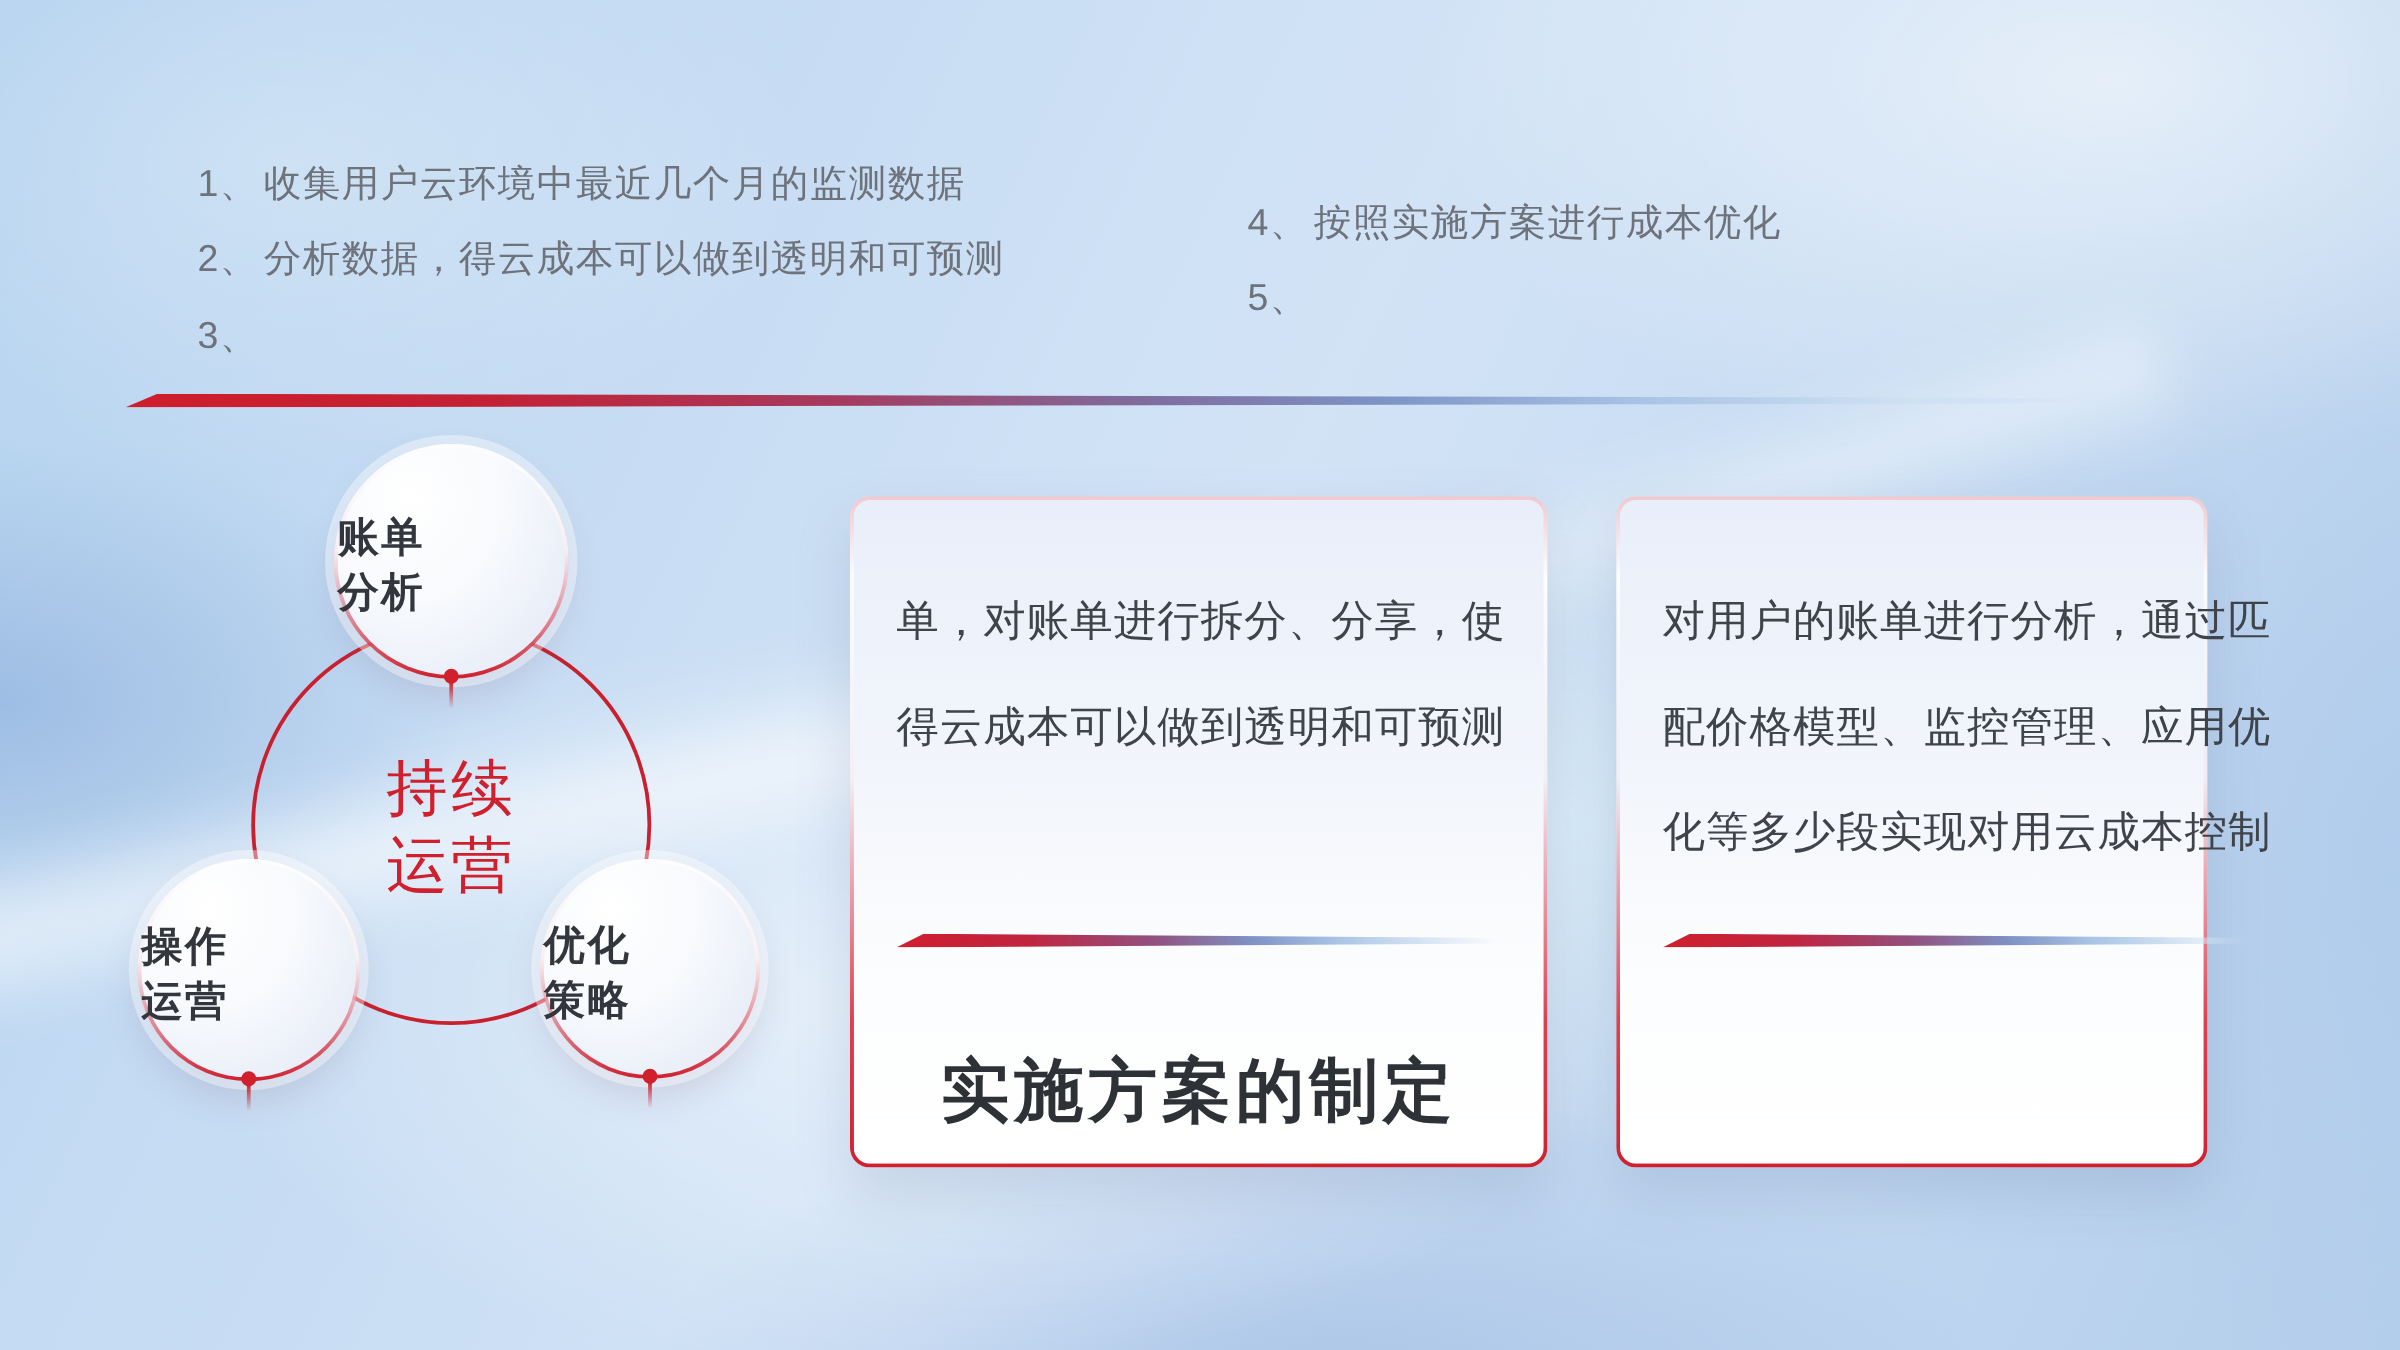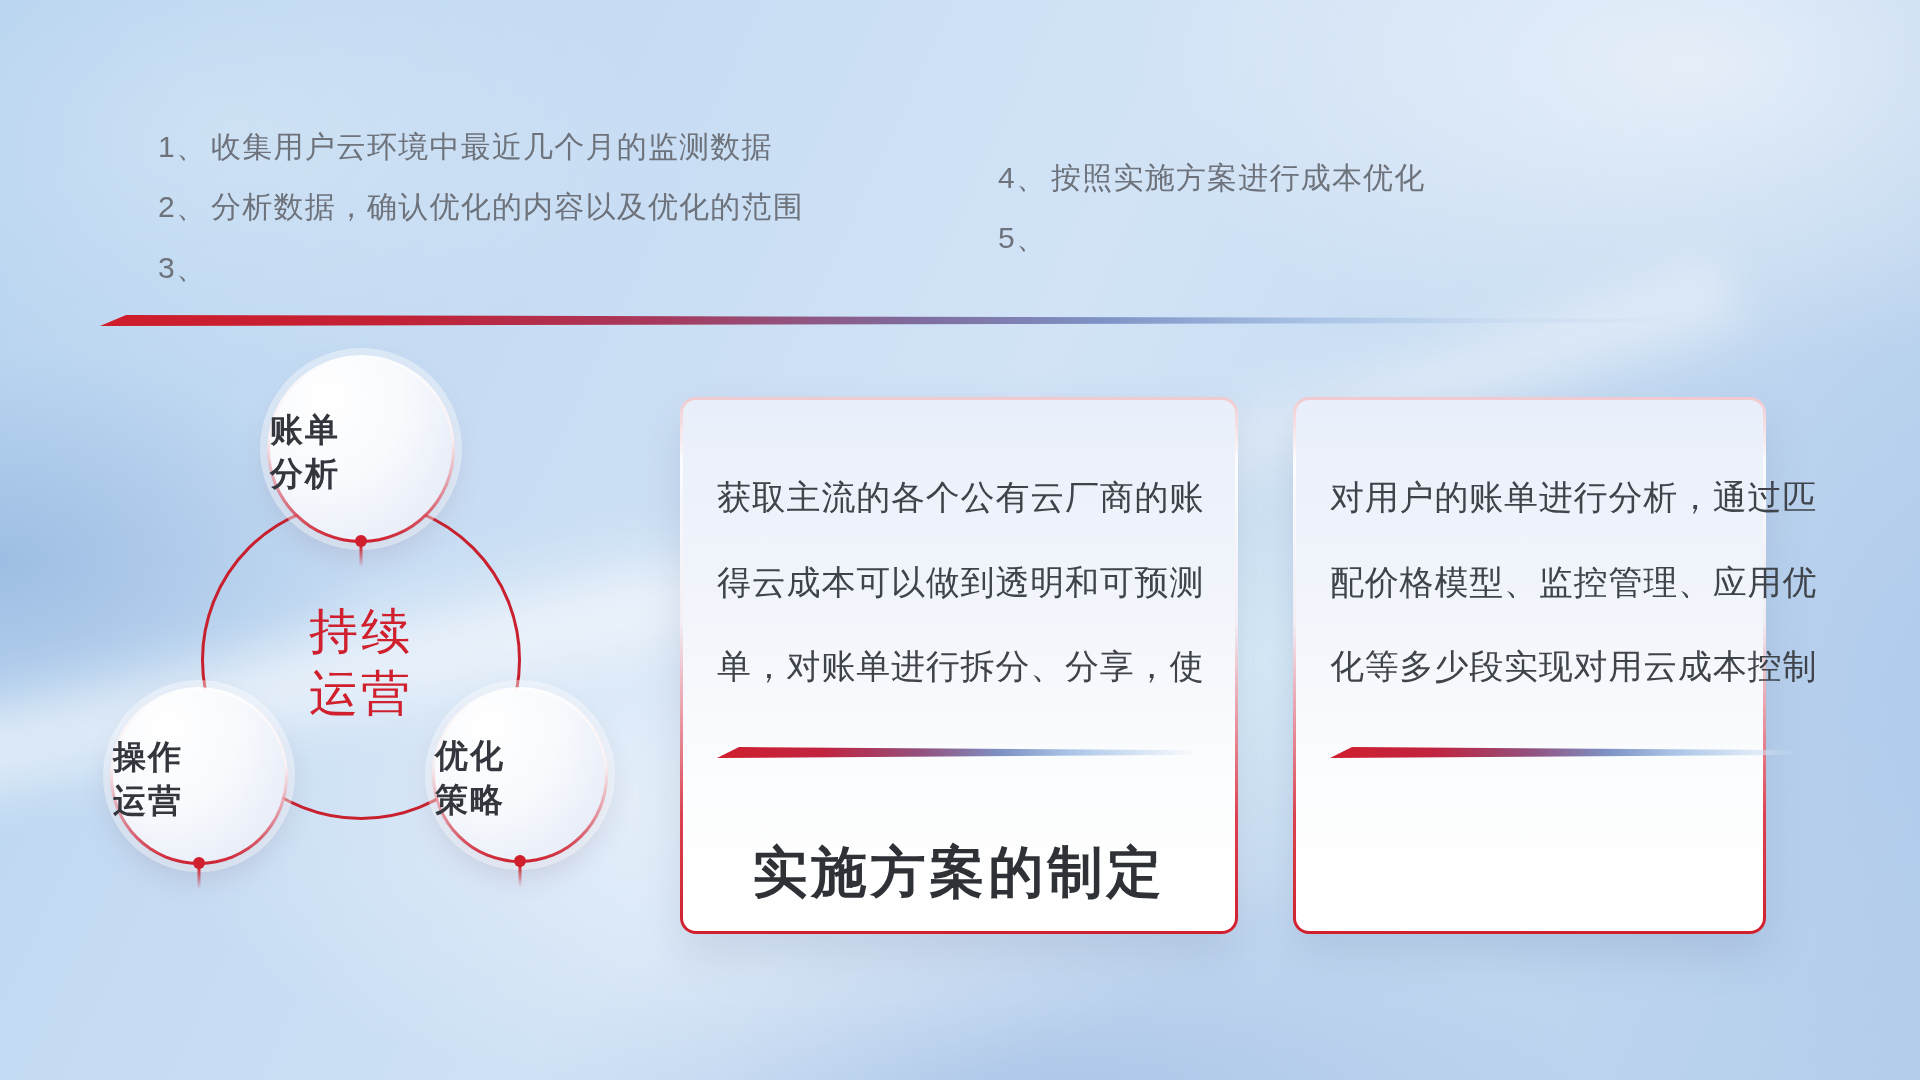--- a/index.html
+++ b/index.html
@@ -133,21 +133,21 @@
   <div class="streak streak-2"></div>
   <div class="streak streak-3"></div>
 
   <div class="steps steps-left">
     <div class="step">
       <span class="step-num">1、</span>
       <span>收集用户云环境中最近几个月的监测数据</span>
     </div>
     <div class="step">
       <span class="step-num">2、</span>
-      <span>分析数据，确认优化的内容以及优化的范围</span>
+      <span>分析数据，得云成本可以做到透明和可预测</span>
     </div>
     <div class="step">
       <span class="step-num">3、</span>
     </div>
   </div>
 
   <div class="steps steps-right">
     <div class="step">
       <span class="step-num">4、</span>
       <span>按照实施方案进行成本优化</span>
@@ -184,23 +184,22 @@
   <div class="sat sat-br">
     <div class="sat-label">
       <div>优化</div>
       <div>策略</div>
     </div>
     <div class="pin"></div>
   </div>
 
   <section class="card card-mid">
     <div class="card-body">
-      <p class="card-line">获取主流的各个公有云厂商的账</p>
+      <p class="card-line">单，对账单进行拆分、分享，使</p>
       <p class="card-line">得云成本可以做到透明和可预测</p>
-      <p class="card-line">单，对账单进行拆分、分享，使</p>
     </div>
     <div class="card-divider"></div>
     <h2 class="card-title">实施方案的制定</h2>
   </section>
 
   <section class="card card-right">
     <div class="card-body">
       <p class="card-line">对用户的账单进行分析，通过匹</p>
       <p class="card-line">配价格模型、监控管理、应用优</p>
       <p class="card-line">化等多少段实现对用云成本控制</p>

